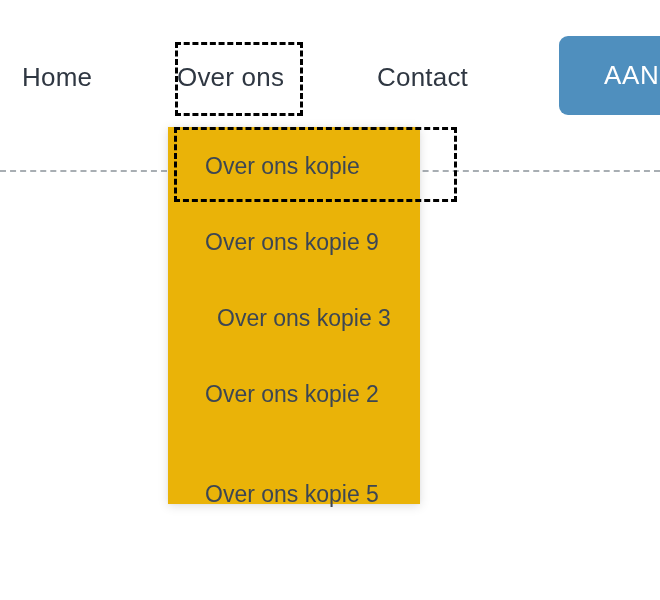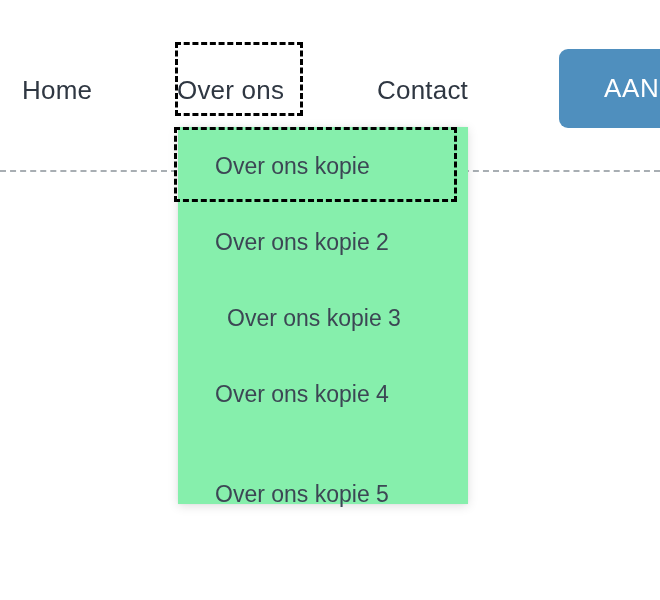--- a/index.html
+++ b/index.html
@@ -33,21 +33,21 @@
     height: 0;
     border-top: 2px dashed #9aa0a6;
     opacity: 0.85;
     z-index: 5;
   }
 
   
   .nav {
     position: absolute;
     left: 0;
-    top: 42px;
+    top: 29px;
     width: 532px;
     height: 95px;
     z-index: 10;
   }
   .nav-link {
     position: absolute;
     font-size: 26px;
     line-height: 32px;
     color: #2f3742;
     letter-spacing: 0.2px;
@@ -75,25 +75,25 @@
     padding: 0 0 0 45px;
     line-height: 79px;
     white-space: nowrap;
     overflow: hidden;
     cursor: pointer;
   }
 
   
   .dropdown {
     position: absolute;
-    left: 178px;
+    left: 168px;
     top: 127px;
-    width: 290px;
+    width: 252px;
     height: 377px;
-    background: #86efac;
+    background: #eab308;
     box-shadow: 0 2px 10px rgba(0,0,0,0.13), 0 0 2px rgba(0,0,0,0.06);
     z-index: 8;
   }
   .dropdown-item {
     position: absolute;
     left: 37px;
     font-size: 23px;
     line-height: 28px;
     color: #3c4654;
     white-space: nowrap;
@@ -129,23 +129,23 @@
 </style>
 </head>
 <body>
 
 <div id="stage">
 
   <div class="guide-line"></div>
 
   <div class="dropdown">
     <div class="dropdown-item i0">Over ons kopie</div>
-    <div class="dropdown-item i1">Over ons kopie 2</div>
+    <div class="dropdown-item i1">Over ons kopie 9</div>
     <div class="dropdown-item i2">Over ons kopie 3</div>
-    <div class="dropdown-item i3">Over ons kopie 4</div>
+    <div class="dropdown-item i3">Over ons kopie 2</div>
     <div class="dropdown-item i4">Over ons kopie 5</div>
   </div>
 
   <div class="nav">
     <div class="nav-link home">Home</div>
     <div class="nav-link overons">Over ons</div>
     <div class="nav-link contact">Contact</div>
     <button class="cta-button">AANMELDEN</button>
   </div>
 

